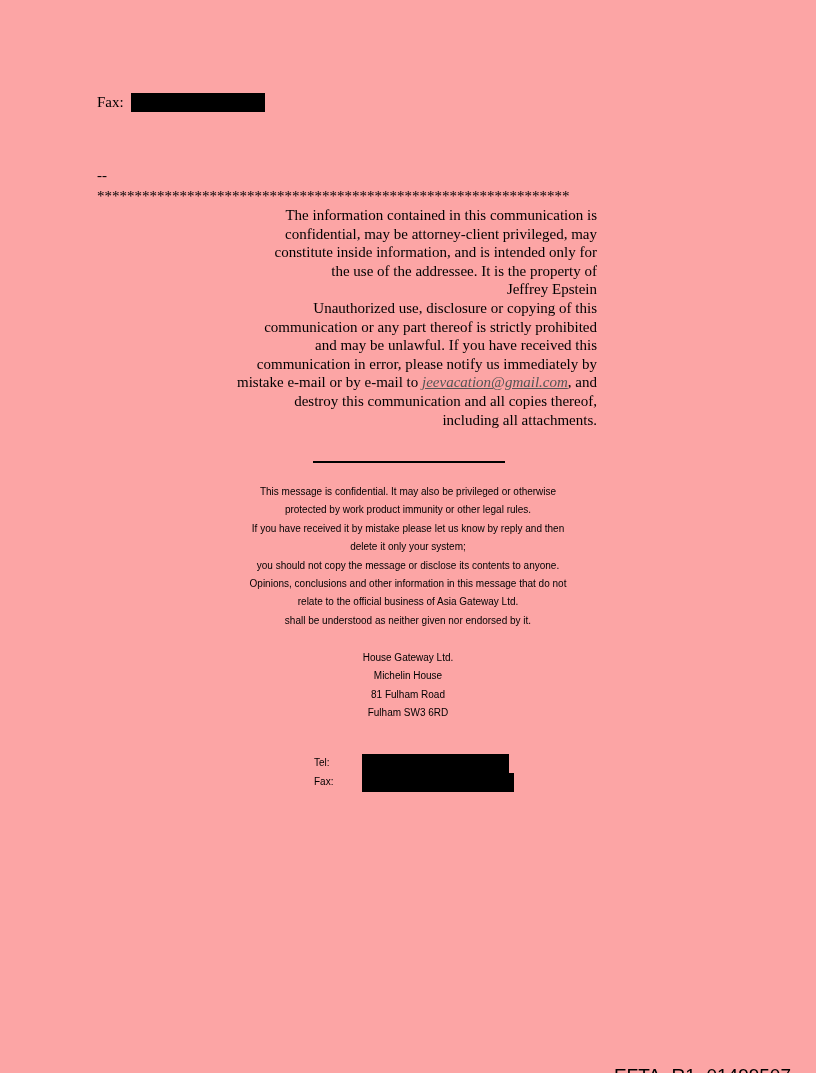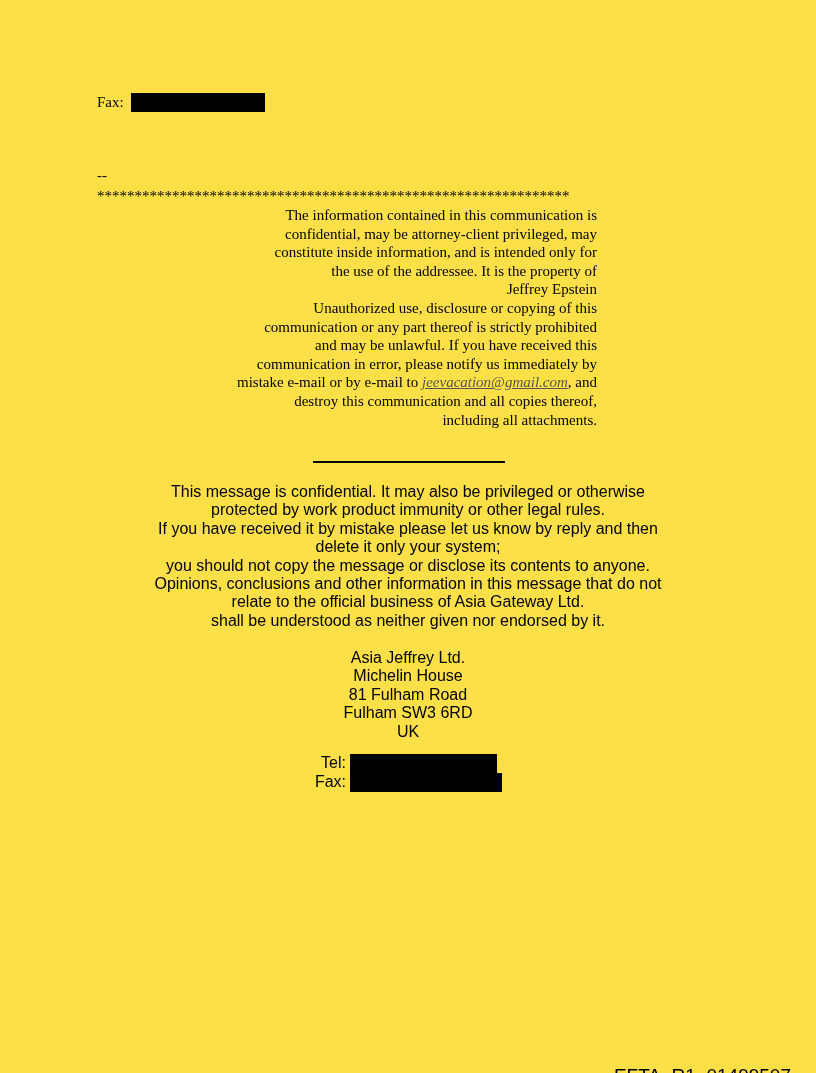--- a/index.html
+++ b/index.html
@@ -1,25 +1,25 @@
 <!DOCTYPE html>
 <html><head>
 <meta charset="utf-8">
 <style>
   html, body { margin: 0; padding: 0; background: #ffffff; }
   .page {
     position: relative;
     width: 816px;
     height: 1073px;
-    background: #fde047;
+    background: #fca5a5;
     overflow: hidden;
     color: #000000;
   }
   .serif { font-family: "Liberation Serif", "DejaVu Serif", serif; font-size: 15px; line-height: 18.6px; }
-  .sans  { font-family: "Liberation Sans", "DejaVu Sans", sans-serif; font-size: 16px; line-height: 18.4px; }
+  .sans  { font-family: "Liberation Sans", "DejaVu Sans", sans-serif; font-size: 10px; line-height: 18.4px; }
 
   .fax-row {
     position: absolute;
     left: 97px; top: 93px;
     display: flex; align-items: center;
   }
   .fax-row .label { margin-right: 7px; }
   .redaction-bar {
     display: inline-block;
     background: #000000;
@@ -74,22 +74,22 @@
     position: absolute;
     left: 314px; top: 754px;
   }
   .contact-row {
     display: flex;
     align-items: center;
     height: 19px;
   }
   .contact-row .label {
     width: 32px;
-    text-align: right;
-    padding-right: 4px;
+    text-align: left;
+    padding-right: 16px;
   }
   .contact-row.tel .redaction-bar { width: 147px; height: 19px; }
   .contact-row.fax .redaction-bar { width: 152px; height: 19px; }
 
   .doc-id {
     position: absolute;
     right: 25px; top: 1048px;
     font-size: 19px;
     margin-top: 19px;
   }
@@ -131,25 +131,24 @@
     <div>protected by work product immunity or other legal rules.</div>
     <div>If you have received it by mistake please let us know by reply and then</div>
     <div>delete it only your system;</div>
     <div>you should not copy the message or disclose its contents to anyone.</div>
     <div>Opinions, conclusions and other information in this message that do not</div>
     <div>relate to the official business of Asia Gateway Ltd.</div>
     <div>shall be understood as neither given nor endorsed by it.</div>
   </div>
 
   <div class="address-block sans">
-    <div>Asia Jeffrey Ltd.</div>
+    <div>House Gateway Ltd.</div>
     <div>Michelin House</div>
     <div>81 Fulham Road</div>
     <div>Fulham SW3 6RD</div>
-    <div>UK</div>
   </div>
 
   <div class="contact-block sans">
     <div class="contact-row tel">
       <span class="label">Tel:</span>
       <span class="redaction-bar"></span>
     </div>
     <div class="contact-row fax">
       <span class="label">Fax:</span>
       <span class="redaction-bar"></span>

